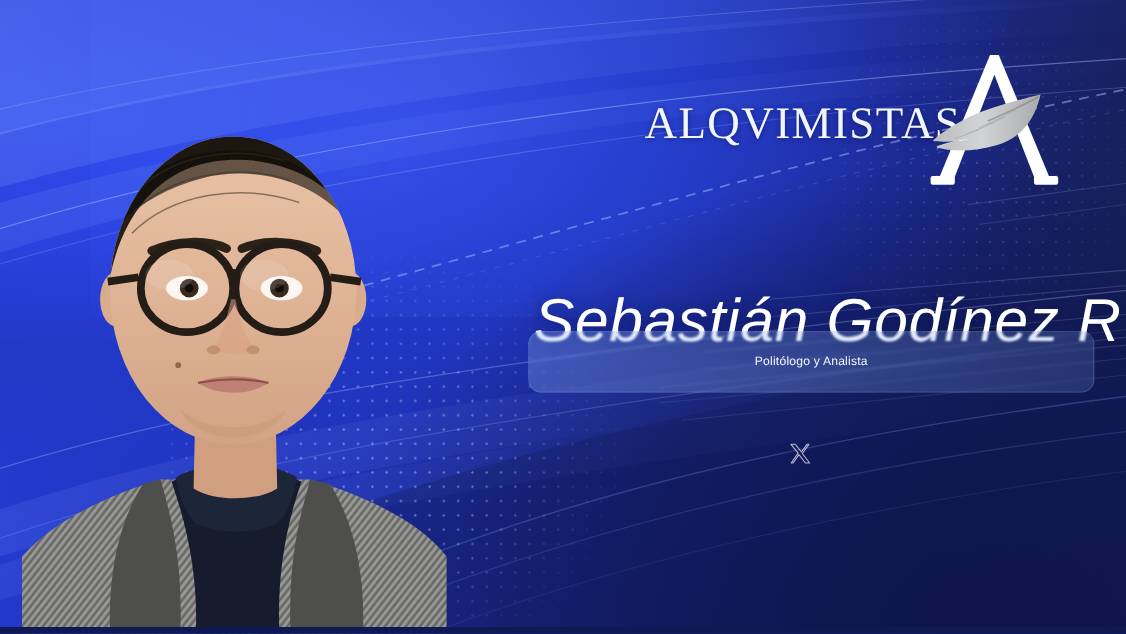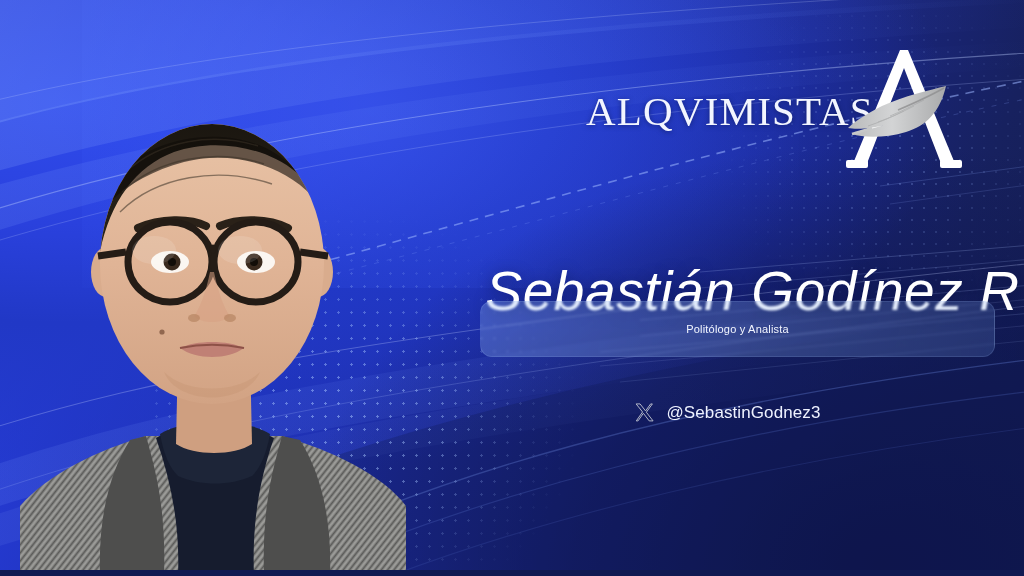--- a/index.html
+++ b/index.html
@@ -349,18 +349,17 @@
   <div class="role-bar">
     <span class="role-text">Politólogo y Analista</span>
   </div>
 
   <div class="social">
     <span class="x-icon">
       <svg viewBox="0 0 24 24">
         <path d="M2.4 2.2 L9.8 11.4 L2.6 21.6 L4.6 21.6 L10.7 12.9 L17.4 21.6 L21.8 21.6 L14.1 11.7 L21.0 2.2 L19.0 2.2 L13.2 10.2 L6.9 2.2 Z" fill="none" stroke="#c9cdd6" stroke-width="1.1" stroke-linejoin="round"></path>
       </svg>
     </span>
-    <span class="social-handle">@SebastinGodnez3</span>
   </div>
 
 
   <div class="bottom-strip"></div>
 </div>
 
 </body></html>

